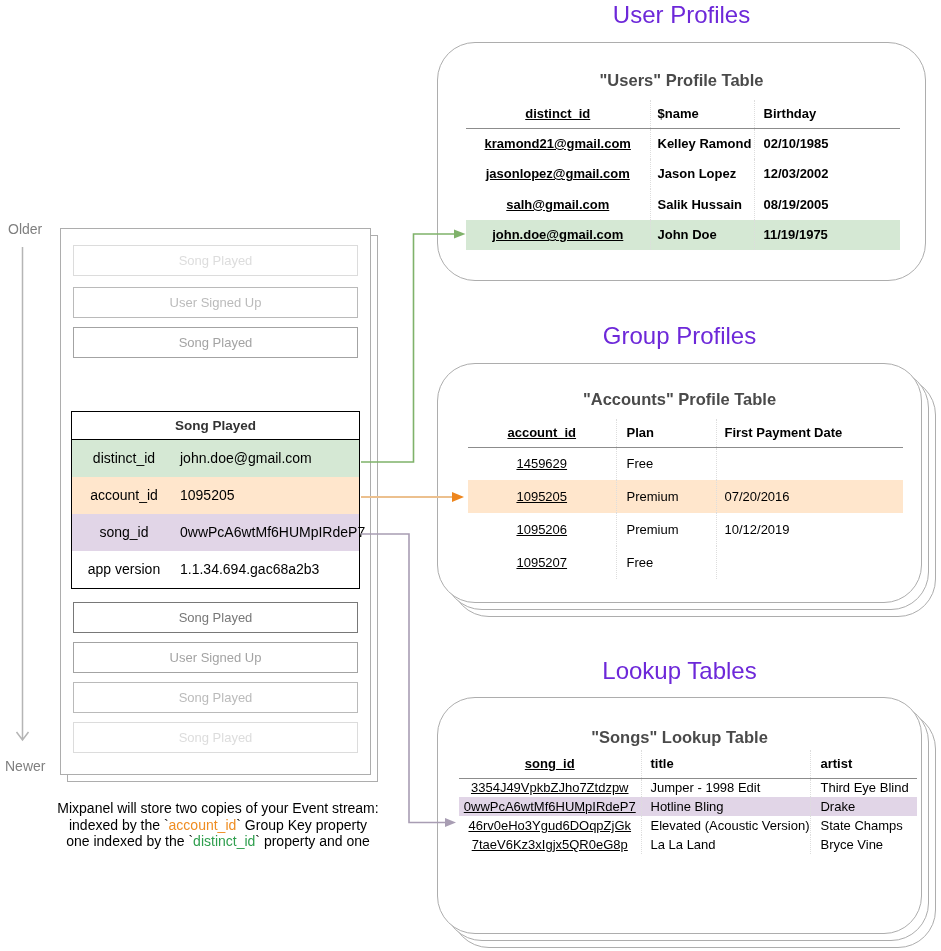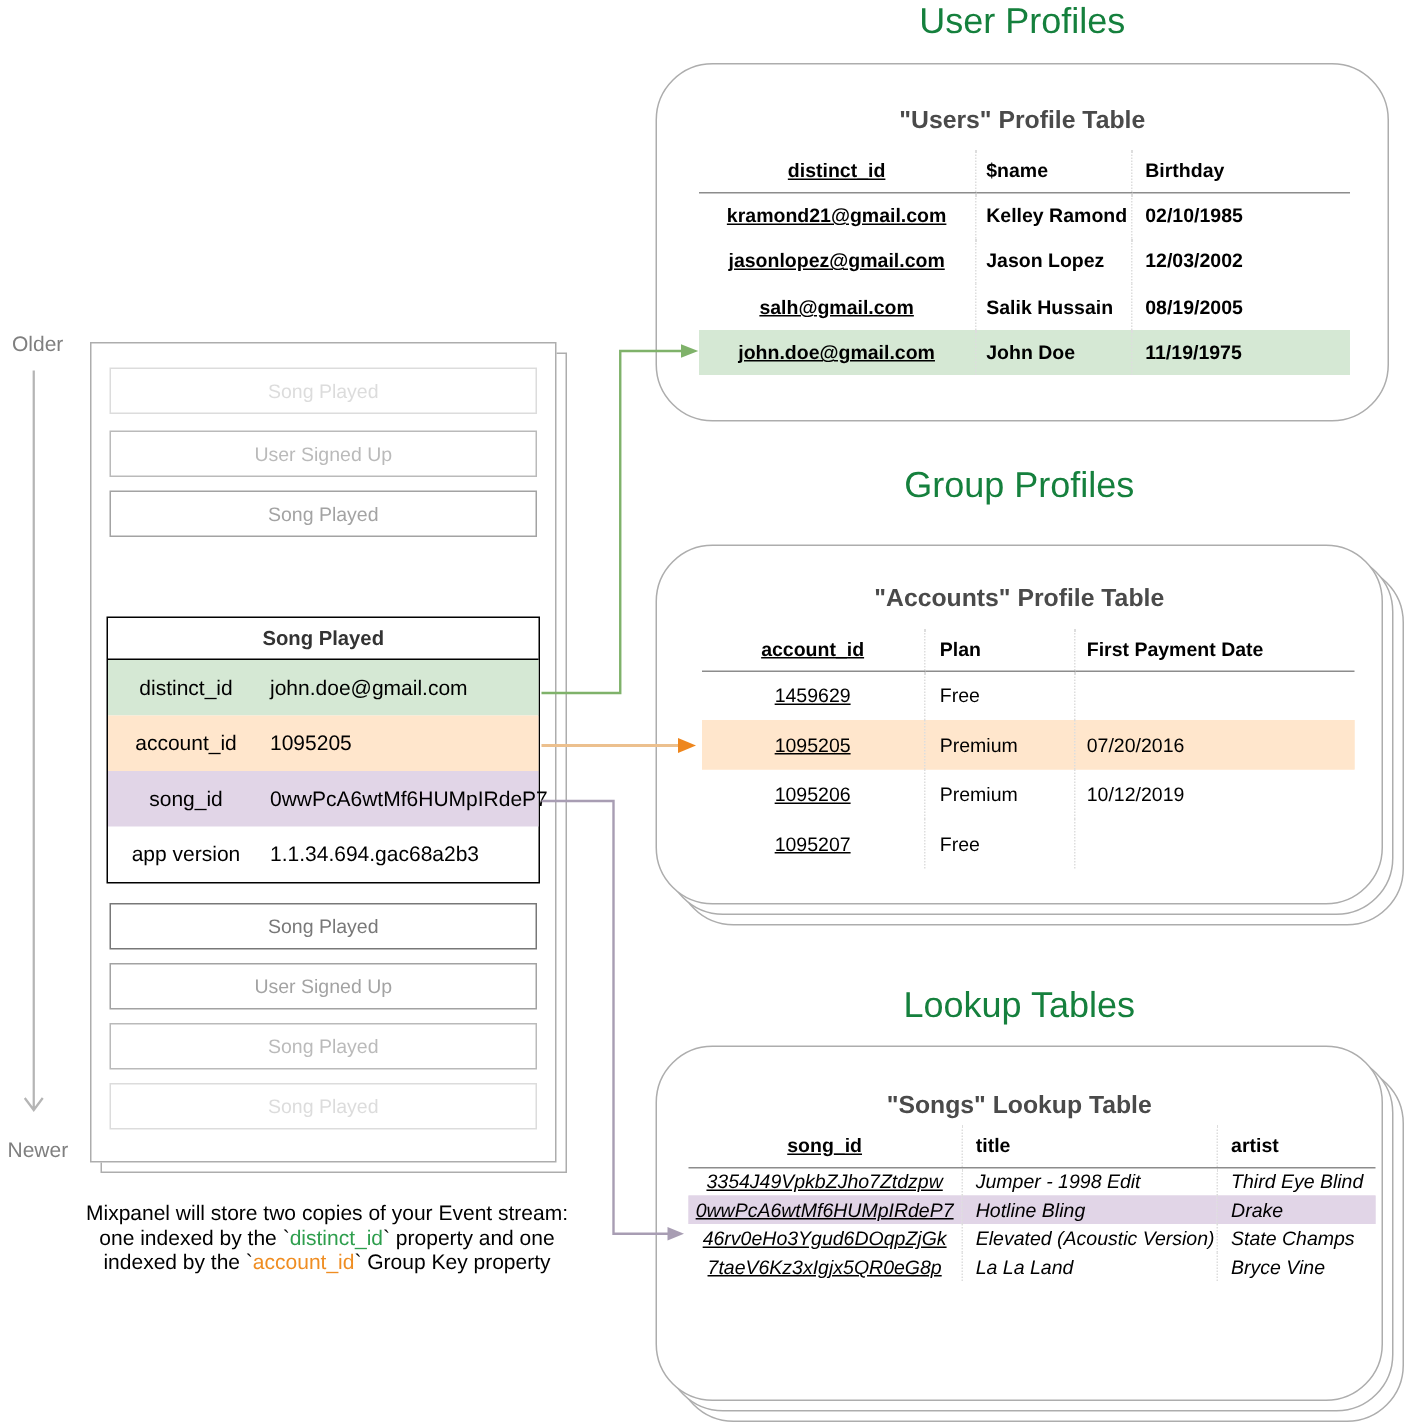--- a/index.html
+++ b/index.html
@@ -2,21 +2,21 @@
 <html><head>
 <meta charset="utf-8">
 <style>
   html,body { margin:0; padding:0; background:#fff; }
   #stage {
     position:relative; width:941px; height:951px; background:#fff;
     font-family:"Liberation Sans", sans-serif; color:#000; overflow:hidden;
   }
   #stage * { box-sizing:border-box; }
 
-  .sec-title { position:absolute; font-size:24px; line-height:28px; text-align:center; color:#15803d; }
+  .sec-title { position:absolute; font-size:24px; line-height:28px; text-align:center; color:#6d28d9; }
 
   
   .side-label { position:absolute; font-size:14px; color:#7f7f7f; }
   .es-layer { position:absolute; left:67px; top:235px; width:311px; height:547px;
               border:1.5px solid #adadad; background:#fff; }
   .es-panel { position:absolute; left:60px; top:228px; width:311px; height:547px;
               border:1.5px solid #adadad; background:#fff; }
   .ev-box { position:absolute; left:12px; width:285px; height:31px;
             border:1px solid #787878; color:#787878; background:#fff;
             display:flex; align-items:center; justify-content:center; font-size:13px; }
@@ -42,21 +42,21 @@
   .ptable td { font-size:13px; vertical-align:middle; white-space:nowrap; }
   .ptable th:not(:first-child), .ptable td:not(:first-child) { border-left:1px dotted #ddd; }
   .col-id { text-align:center; text-decoration:underline; }
   .col-l  { text-align:left; }
   .t-users  td { height:30.5px;font-weight:bold; }
   .t-users  th:nth-child(2), .t-users td:nth-child(2) { padding-left:7px;margin-top:48px; }
   .t-users  th:nth-child(3), .t-users td:nth-child(3) { padding-left:9px; }
   .t-accts  td { height:33px; }
   .t-accts  th:nth-child(2), .t-accts td:nth-child(2) { padding-left:10px; }
   .t-accts  th:nth-child(3), .t-accts td:nth-child(3) { padding-left:8px; }
-  .t-songs  td { height:19px;font-style:italic; }
+  .t-songs  td { height:19px; }
   .t-songs  th:nth-child(2), .t-songs td:nth-child(2) { padding-left:9px; }
   .t-songs  th:nth-child(3), .t-songs td:nth-child(3) { padding-left:9px; }
   tr.hl-green td  { background:#d5e8d4; }
   tr.hl-orange td { background:#ffe6cc; }
   tr.hl-purple td { background:#e1d5e7; }
 
   
   .caption { position:absolute; left:28px; top:800px; width:380px; display:flex;
              flex-direction:column; align-items:center; font-size:14px; line-height:16.5px; }
   .cap-line { white-space:nowrap; }
@@ -156,21 +156,21 @@
         </tr>
         <tr class="hl-green">
           <td class="col-id">john.doe@gmail.com</td>
           <td class="col-l">John Doe</td>
           <td class="col-l">11/19/1975</td>
         </tr>
       </tbody>
     </table>
   </div>
 
-  <div class="sec-title" style="left:437px;top:310px;width:485px">Group Profiles</div>
+  <div class="sec-title" style="left:437px;top:322px;width:485px">Group Profiles</div>
 
   <div class="card-bg" style="left:451px;top:377px;width:485px;height:240px"></div>
   <div class="card-bg" style="left:444px;top:370px;width:485px;height:240px"></div>
   <div class="card" style="left:437px;top:363px;width:485px;height:240px">
     <div class="card-title" style="top:26px">"Accounts" Profile Table</div>
     <table class="ptable t-accts" style="left:30px;top:55px">
       <colgroup>
           <col style="width:148px">
           <col style="width:100px">
           <col style="width:187px">
@@ -248,23 +248,23 @@
           <td class="col-l">Bryce Vine</td>
         </tr>
       </tbody>
     </table>
   </div>
 
   <div class="caption">
     <div class="cap-line">
       <span>Mixpanel will store two copies of your Event stream:</span></div>
     <div class="cap-line">
+      <span>indexed by the `</span><span class="cap-orange">account_id</span><span>` Group Key property</span></div>
+    <div class="cap-line">
       <span>one indexed by the `</span><span class="cap-green">distinct_id</span><span>` property and one</span></div>
-    <div class="cap-line">
-      <span>indexed by the `</span><span class="cap-orange">account_id</span><span>` Group Key property</span></div>
   </div>
 
   <svg id="overlay" viewBox="0 0 941 951">
 
     <g>
       <path d="M22.5 247 V740 M16.5 732 L22.5 740 L28.5 732" stroke="#b5b5b5" stroke-width="1.5" fill="none"></path>
     </g>
 
     <g>
       <path d="M361 462 H413.5 V234 H455" stroke="#7fb26a" stroke-width="1.6" fill="none"></path>

